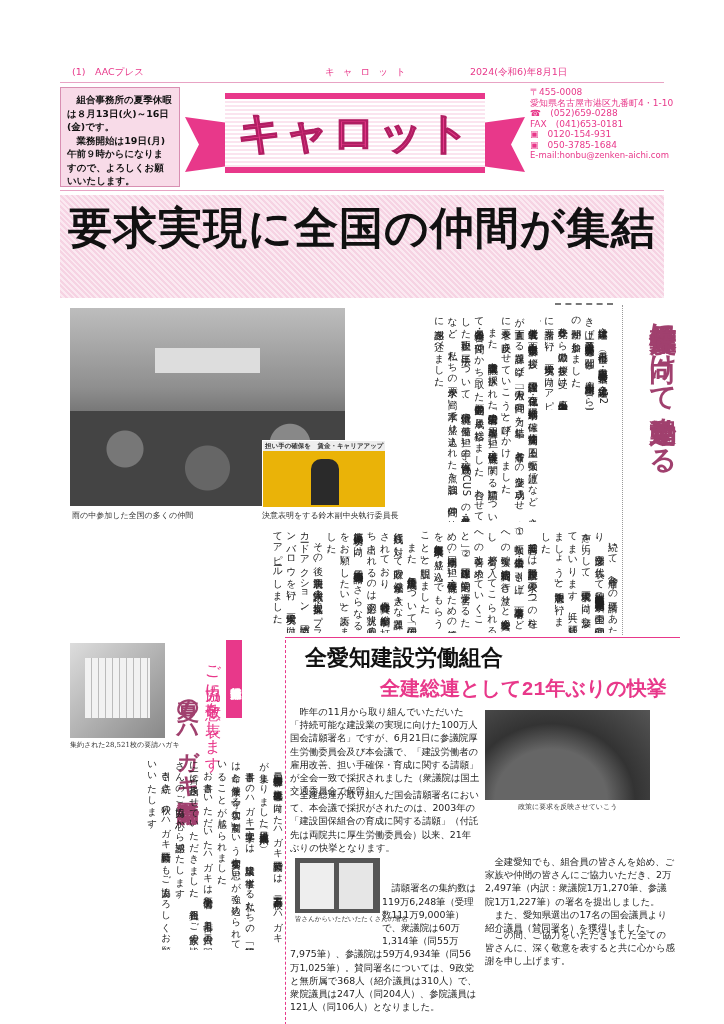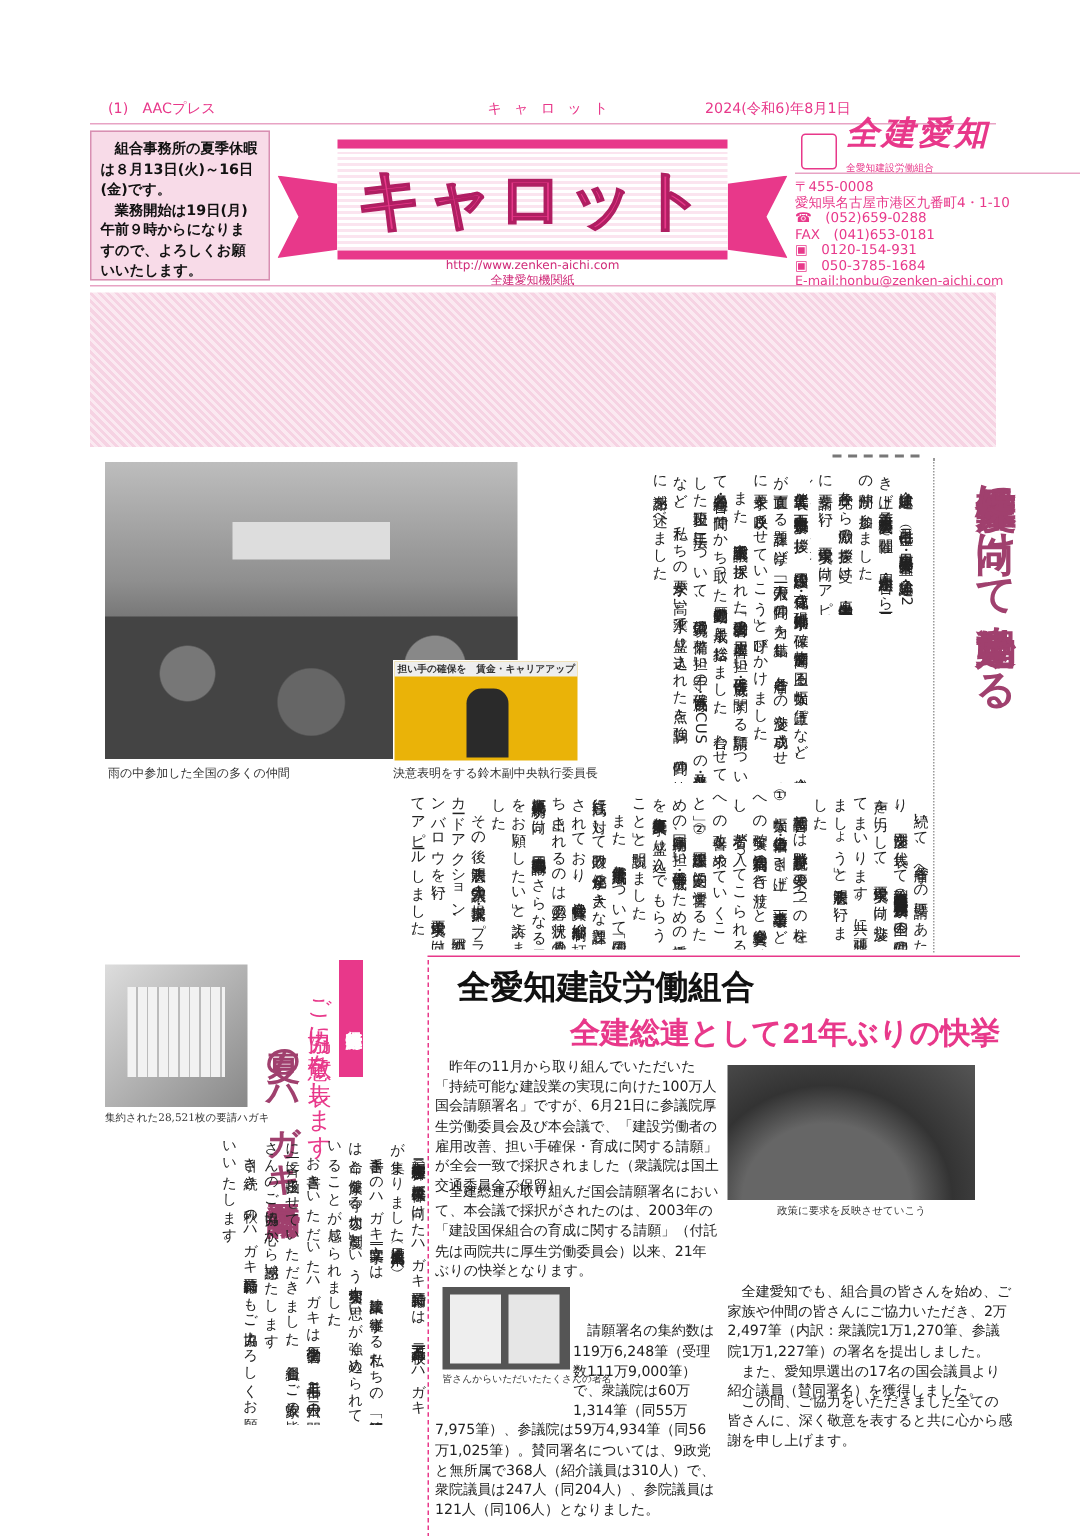--- a/index.html
+++ b/index.html
@@ -43,43 +43,35 @@
   <div style="white-space:pre-line;">　組合事務所の夏季休暇は８月13日(火)～16日(金)です。
 　業務開始は19日(月)午前９時からになりますので、よろしくお願いいたします。</div>
 </div>
 
 <div class="abs mast">
   <div class="ribbon-wing l"></div>
   <div class="ribbon-wing r"></div>
   <div class="mast-box">
     <span class="mast-title">キャロット</span>
   </div>
-  <div class="mast-url">
-      <div>http://www.zenken-aichi.com</div>
-      <div style="margin-top:2px;">全建愛知機関紙</div>
-    </div>
 </div>
 
 <div class="abs org">
-  <div style="position:relative;height:28px;border-bottom:1px solid #e8a3c4;margin-bottom:4px;">
-    <div class="logo"></div>
-    <div class="org-name" style="position:absolute;left:34px;top:-2px;">全建愛知</div>
-    <div class="org-sub" style="position:absolute;left:34px;top:20px;margin:0;">全愛知建設労働組合</div>
-  </div>
   <div>〒455-0008</div>
   <div>愛知県名古屋市港区九番町4・1-10</div>
   <div><span>☎</span>　<span>(052)659-0288</span></div>
   <div><span>FAX</span>　<span>(041)653-0181</span></div>
   <div><span>▣</span>　<span>0120-154-931</span></div>
   <div><span>▣</span>　<span>050-3785-1684</span></div>
   <div style="font-size:8.5px;">E-mail:honbu@zenken-aichi.com</div>
 </div>
 <div class="abs rule" style="left:60px;top:190px;width:604px;"></div>
 
 <div class="abs headline-band">
+  <div class="hl1">要求実現に全国の仲間が集結</div>
 </div>
 
 <div class="abs photo" style="left:70px;top:308px;width:275px;height:198px;">
   <div style="position:absolute;left:85px;top:40px;width:105px;height:25px;background:#ddd;"></div>
   <div style="position:absolute;left:0;right:0;bottom:0;height:95px;background:radial-gradient(circle at 20% 40%,#777 0 18px,transparent 19px),radial-gradient(circle at 50% 60%,#666 0 22px,transparent 23px),radial-gradient(circle at 80% 35%,#888 0 20px,transparent 21px),#444;"></div>
 </div>
 <div class="abs caption" style="left:72px;top:510px;">雨の中参加した全国の多くの仲間</div>
 
 <div class="abs" style="left:262px;top:440px;width:122px;height:66px;background:#eab308;border:1px solid #fff;">
   <div style="background:#eee;font-size:6.5px;font-weight:bold;color:#333;height:10px;line-height:10px;overflow:hidden;white-space:nowrap;padding-left:2px;">担い手の確保を　賃金・キャリアアップ</div>

